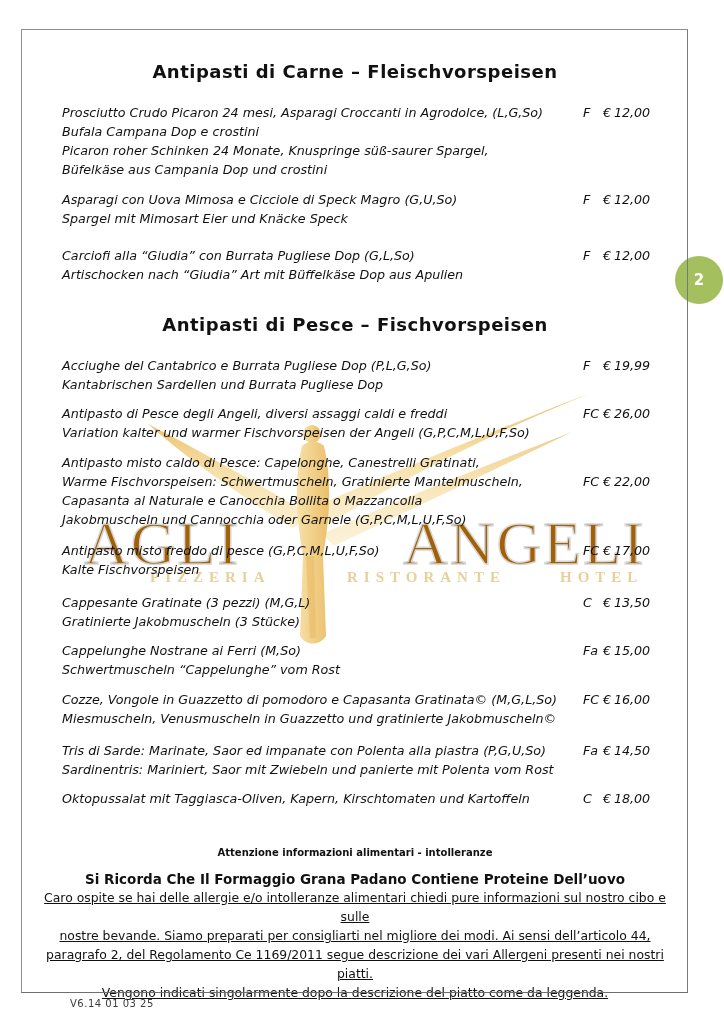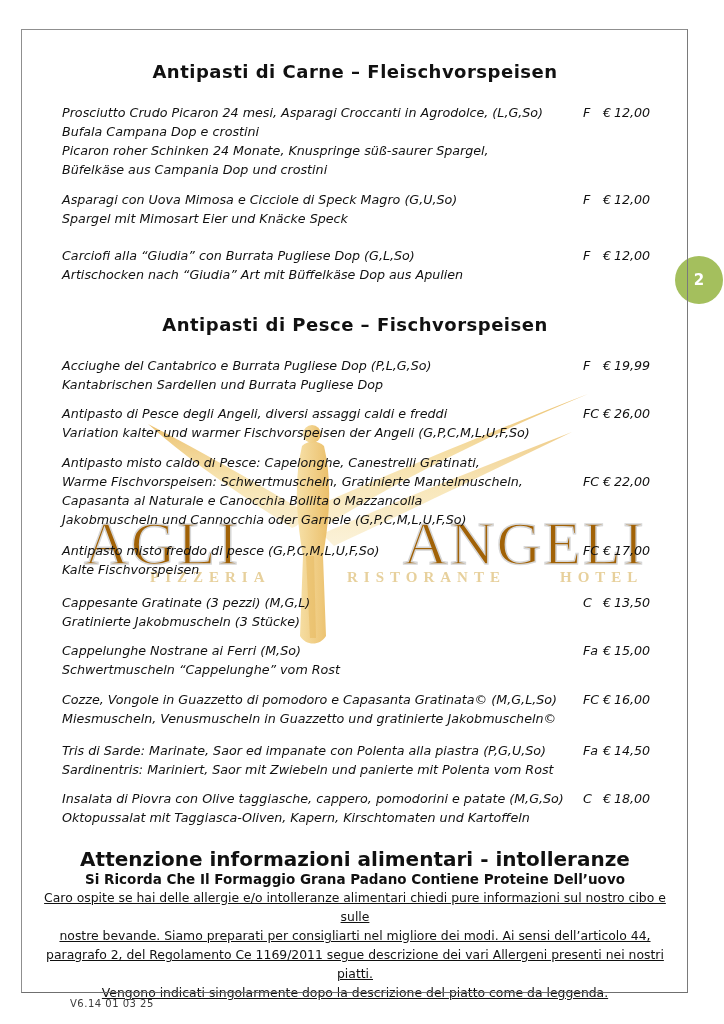--- a/index.html
+++ b/index.html
@@ -44,21 +44,21 @@
   }
   .menu-item .line{white-space:nowrap;}
   .price{
     position:absolute;left:521px;width:70px;display:flex;line-height:19px;
     background:transparent;
   }
   .price .cls{width:20px;}
   .price .amt{flex:1;text-align:center;}
   
   .attn{position:absolute;left:40px;width:630px;text-align:center;z-index:2;}
-  .attn-title{top:847px;font-weight:bold;font-size:20px;}
+  .attn-title{top:847px;font-weight:bold;font-size:10px;}
   .attn-sub{top:871px;font-weight:bold;font-size:13.5px;}
   .attn-body{top:888px;font-size:12.4px;line-height:19px;text-decoration:underline;}
   
   .footer-version{
     position:absolute;left:70px;top:998px;font-size:10px;color:#3c3c3c;z-index:2;
     letter-spacing:.5px;
   }
 </style>
 </head>
 <body>
@@ -206,21 +206,20 @@
   <div class="line">Tris di Sarde: Marinate, Saor ed impanate con Polenta alla piastra (P,G,U,So)</div>
   <div class="line">Sardinentris: Mariniert, Saor mit Zwiebeln und panierte mit Polenta vom Rost</div>
   <div class="price" style="top:0">
     <span class="cls">Fa</span>
     <span class="cur">€</span>
     <span class="amt">14,50</span>
   </div>
 </div>
 
 <div class="menu-item" style="top:789px">
-  <div class="line">Insalata di Piovra con Olive taggiasche, cappero, pomodorini e patate (M,G,So)</div>
   <div class="line">Oktopussalat mit Taggiasca-Oliven, Kapern, Kirschtomaten und Kartoffeln</div>
   <div class="price" style="top:0">
     <span class="cls">C</span>
     <span class="cur">€</span>
     <span class="amt">18,00</span>
   </div>
 </div>
 
 <div class="attn attn-title">Attenzione informazioni alimentari - intolleranze</div>
 <div class="attn attn-sub">Si Ricorda Che Il Formaggio Grana Padano Contiene Proteine Dell’uovo</div>

